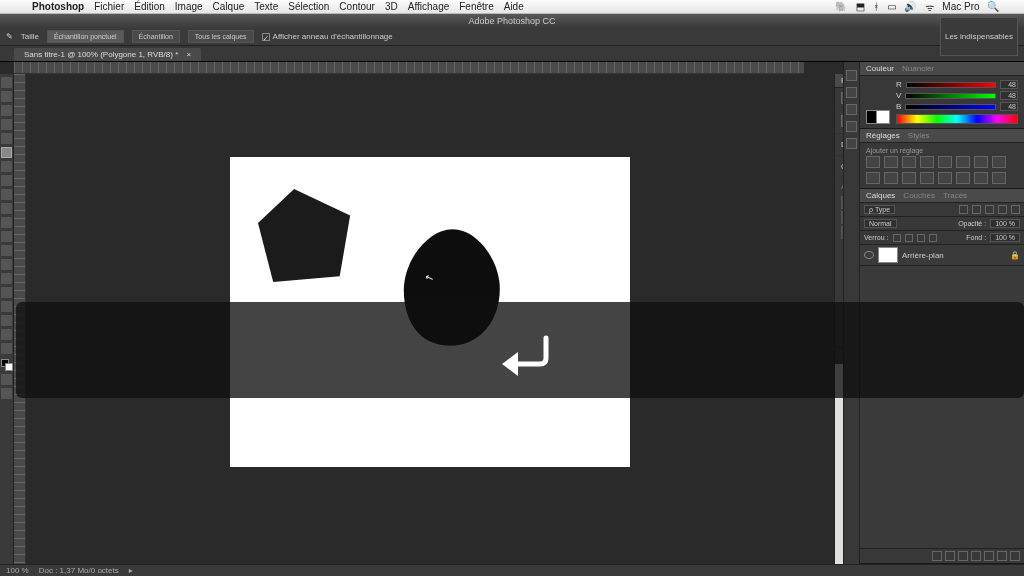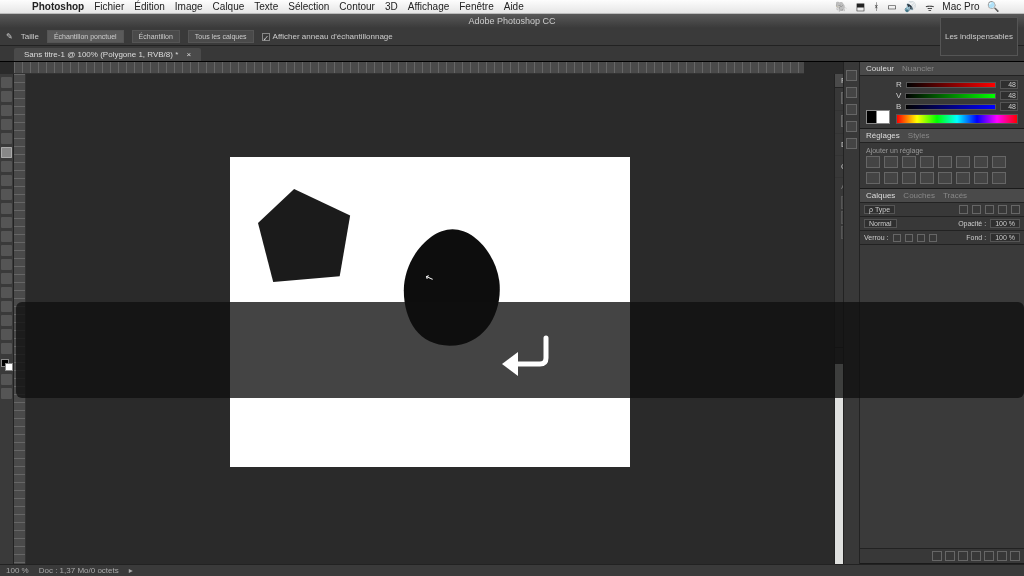--- a/index.html
+++ b/index.html
@@ -372,20 +372,26 @@
       <span>Verrou :</span>
       <span style="width:8px;height:8px;border:1px solid #666;"></span>
       <span style="width:8px;height:8px;border:1px solid #666;"></span>
       <span style="width:8px;height:8px;border:1px solid #666;"></span>
       <span style="width:8px;height:8px;border:1px solid #666;"></span>
       <span class="spacer2"></span>
       <span>Fond :</span>
       <span class="drop">100 %</span>
     </div>
     <div class="layers-body" style="flex:1;">
+      <div class="layer-row">
+        <span class="eye"></span>
+        <span class="thumb bg"></span>
+        <span>Arrière-plan</span>
+        <span style="margin-left:auto;">🔒</span>
+      </div>
     </div>
     <div class="layers-footer">
       <div class="f"></div>
       <div class="f"></div>
       <div class="f"></div>
       <div class="f"></div>
       <div class="f"></div>
       <div class="f"></div>
       <div class="f"></div>
     </div>

